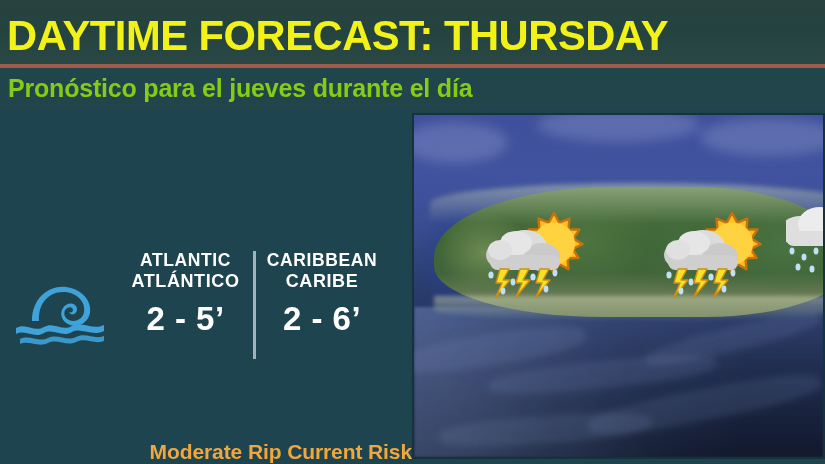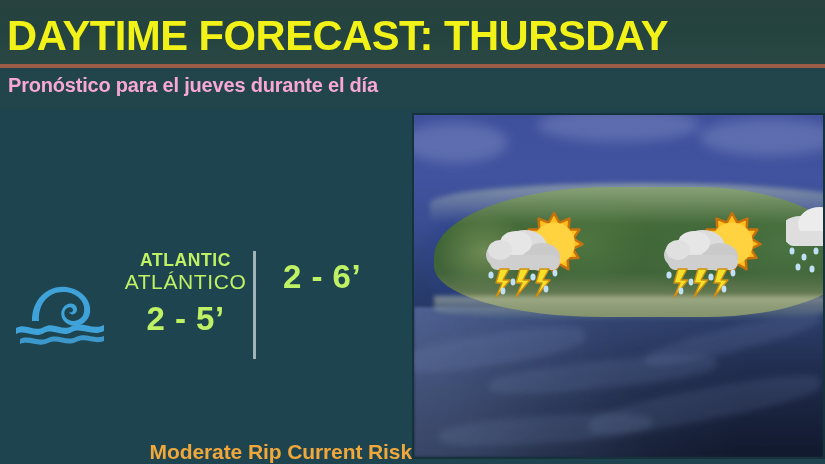--- a/index.html
+++ b/index.html
@@ -38,42 +38,42 @@
     width:825px; height:4px;
     background:#9e5c4b;
   }
   .subtitle-band {
     position:absolute; left:0; top:68px;
     width:825px; height:42px;
     background:#22454c;
   }
   .subtitle-text {
     position:absolute; left:8px; top:74px;
-    font-size:20px;
+    font-size:25px;
     font-weight:bold;
-    color:#f9a8d4;
+    color:#84cc16;
     white-space:nowrap;
     letter-spacing:-0.2px;
   }
 
   
   .marine { position:absolute; left:0; top:110px; width:412px; height:354px; }
 
   .wave-icon { position:absolute; left:14px; top:165px; width:94px; height:70px; }
 
-  .col { position:absolute; text-align:center; color:#bef264; }
+  .col { position:absolute; text-align:center; color:#ffffff; }
   .col-atlantic  { left:118px;  top:140px; width:135px; }
   .col-caribbean { left:256px; top:140px; width:132px; }
 
   .col .name-en {
     font-size:17.5px; font-weight:bold; letter-spacing:0.6px;
     line-height:21px; white-space:nowrap;
   }
   .col .name-es {
-    font-size:21px; font-weight:normal; letter-spacing:0.6px;
+    font-size:18px; font-weight:bold; letter-spacing:0.6px;
     line-height:21px; white-space:nowrap;
   }
   .col .value {
     margin-top:8px;
     font-size:33px; font-weight:bold; letter-spacing:0.5px;
     white-space:nowrap;
   }
 
   .col-divider {
     position:absolute; left:253px; top:141px;
@@ -202,20 +202,22 @@
 
     <div class="col col-atlantic">
       <div class="name-en">ATLANTIC</div>
       <div class="name-es">ATLÁNTICO</div>
       <div class="value">2 - 5’</div>
     </div>
 
     <div class="col-divider"></div>
 
     <div class="col col-caribbean">
+      <div class="name-en">CARIBBEAN</div>
+      <div class="name-es">CARIBE</div>
       <div class="value">2 - 6’</div>
     </div>
 
     <div class="rip">
       <div class="rip-en">Moderate Rip Current Risk</div>
 
     </div>
   </div>
 
   <div class="map-panel">

